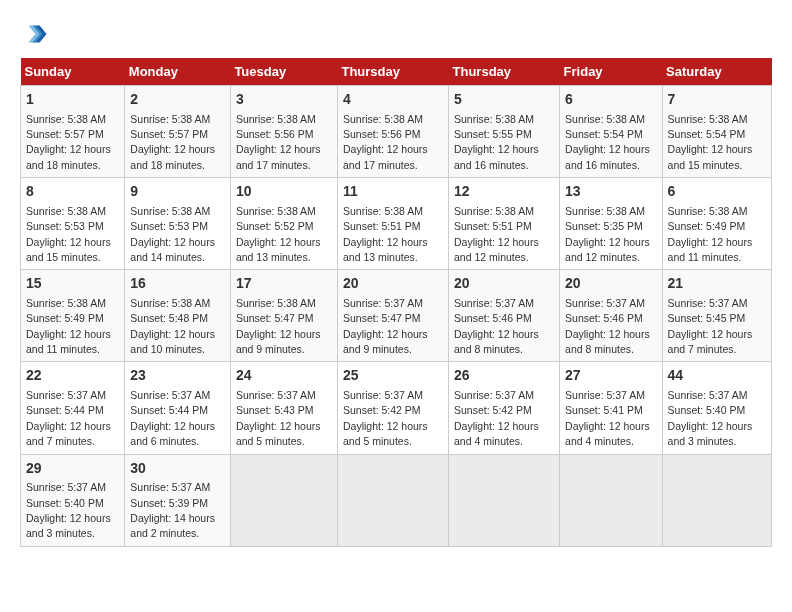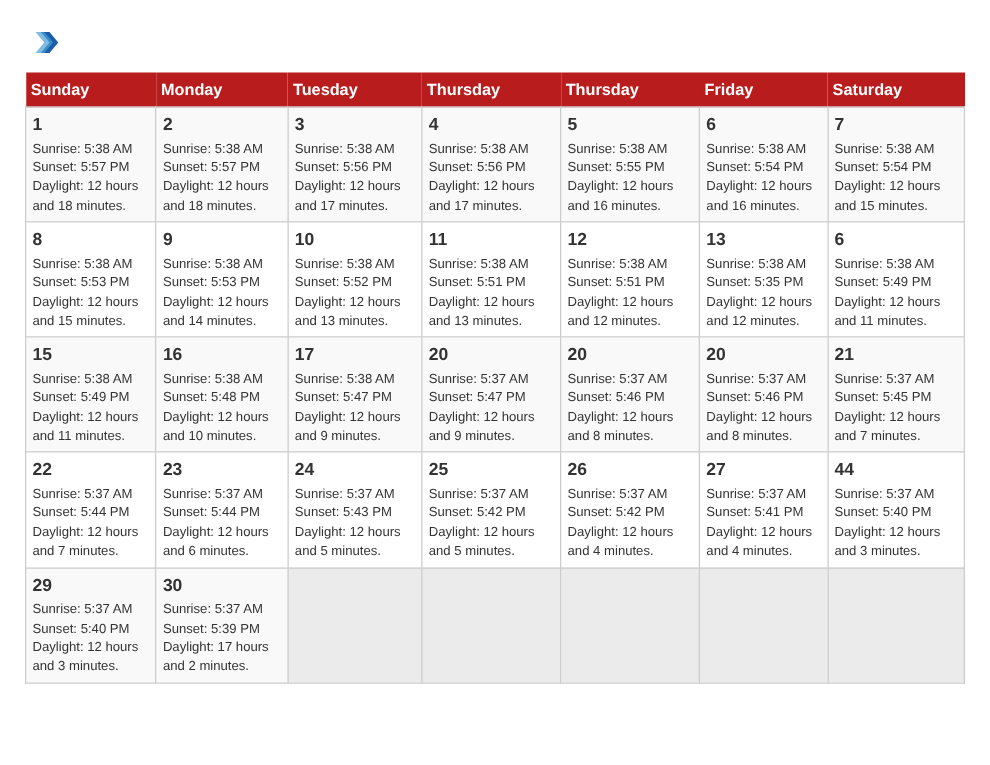--- a/index.html
+++ b/index.html
@@ -302,21 +302,21 @@
         <td>
         <span class="day-num">29</span>
         <span class="cell-text">Sunrise: 5:37 AM</span><br>
         <span class="cell-text">Sunset: 5:40 PM</span><br>
         <span class="cell-text">Daylight: 12 hours and 3 minutes.</span>
       </td>
         <td>
         <span class="day-num">30</span>
         <span class="cell-text">Sunrise: 5:37 AM</span><br>
         <span class="cell-text">Sunset: 5:39 PM</span><br>
-        <span class="cell-text">Daylight: 17 hours and 2 minutes.</span>
+        <span class="cell-text">Daylight: 14 hours and 2 minutes.</span>
       </td>
         <td class="empty-cell"></td>
         <td class="empty-cell"></td>
         <td class="empty-cell"></td>
         <td class="empty-cell"></td>
         <td class="empty-cell"></td>
       </tr>
     </tbody>
 </table>
 

